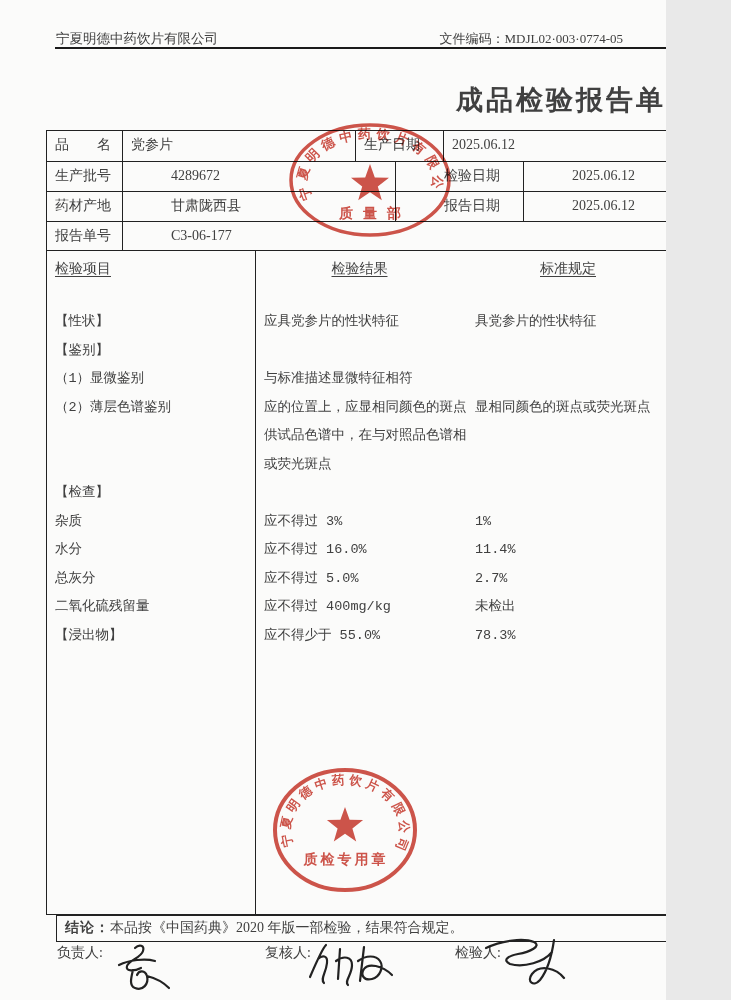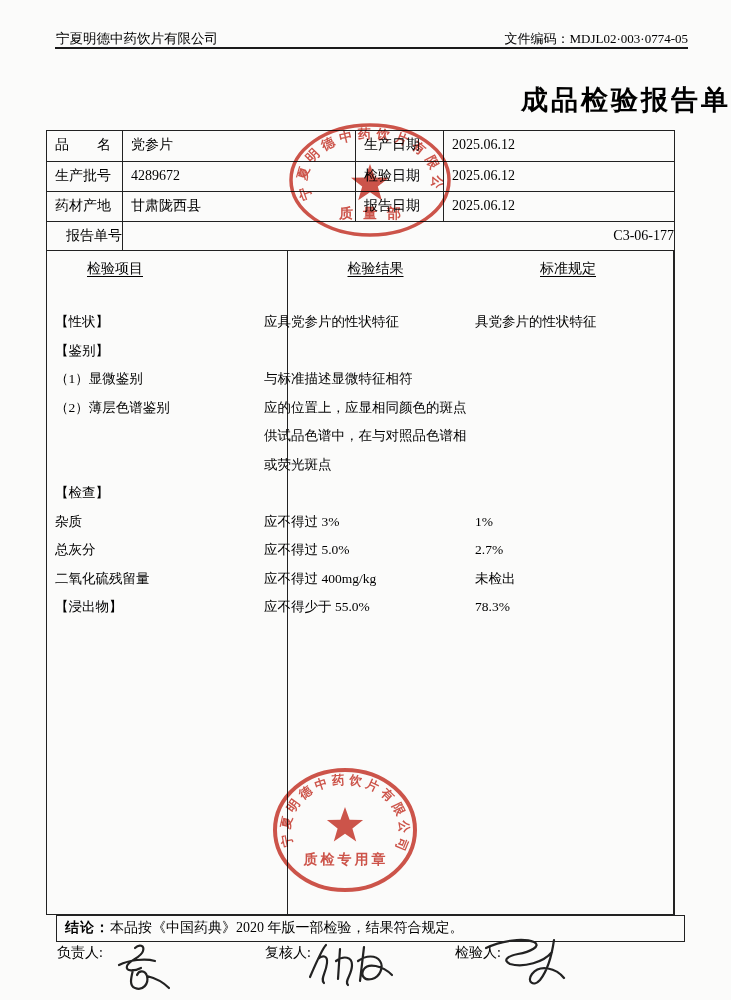--- a/index.html
+++ b/index.html
@@ -1,43 +1,43 @@
 <!DOCTYPE html>
 <html><head>
 <meta charset="utf-8">
 <style>
   html,body{margin:0;padding:0;background:#e9e9e9;}
-  .page{position:relative;width:731px;height:1000px;background:#fbfbfa;overflow:hidden;
-        font-family:"Liberation Serif","DejaVu Serif",serif;color:#000000;}
+  .page{position:relative;width:666px;height:1000px;background:#fbfbfa;overflow:hidden;
+        font-family:"Liberation Serif","DejaVu Serif",serif;color:#404040;}
   
   .hdr-left{position:absolute;left:56px;top:30px;font-size:13.5px;white-space:nowrap;}
   .hdr-right{position:absolute;right:43px;top:30px;font-size:13px;white-space:nowrap;}
   .hdr-rule{position:absolute;left:55px;top:47px;width:633px;height:2px;background:#1a1a1a;}
   .title{position:absolute;left:0;top:82px;width:100%;text-align:right;
          font-size:27px;font-weight:bold;letter-spacing:3px;}
   
   .itable{position:absolute;left:46px;top:130px;width:629px;height:120px;box-sizing:border-box;
           border:1.6px solid #222;border-bottom:none;}
   .irow{display:grid;grid-template-columns:76px 233px 88px 232px;height:30px;box-sizing:border-box;}
-  .irow+.irow{border-top:1.4px solid #222;}
-  .irow.last{grid-template-columns:76px 1fr;text-align:right;}
+  .irow+.irow{border-top:1.4px solid #222;gap:40px;}
+  .irow.last{grid-template-columns:76px 1fr;}
   .ic{box-sizing:border-box;padding-left:8px;font-size:14px;line-height:28px;white-space:nowrap;overflow:hidden;}
   .ic.br{border-right:1.4px solid #222;}
   
   .mtable{position:absolute;left:46px;top:250px;width:629px;height:665px;box-sizing:border-box;
           border:1.6px solid #222;}
   .mcols{position:absolute;left:0;top:0;right:0;bottom:0;display:flex;}
-  .mc{box-sizing:border-box;height:100%;margin-left:32px;}
+  .mc{box-sizing:border-box;height:100%;}
   .mc1{width:209px;border-right:1.4px solid #222;text-align:left;}
   .mc2{width:211px;border-right:1.4px solid #222;text-align:center;}
   .mc3{flex:1;text-align:center;}
   .mhead{display:inline-block;margin-top:9px;font-size:14px;text-decoration:underline;text-underline-offset:3px;}
   .mc1 .mhead{margin-left:8px;}
   .mrows{position:absolute;left:0;top:57px;right:0;}
-  .mrow{display:flex;}
+  .mrow{display:flex;font-family:Liberation Mono, monospace;}
   .mcell{box-sizing:border-box;}
   .mcell.i{width:209px;padding-left:8px;}
   .mcell.s{width:211px;padding-left:8px;}
   .mcell.r{flex:1;padding-left:8px;}
   .mline{height:28.5px;line-height:28.5px;font-size:13.5px;white-space:nowrap;overflow:visible;}
   
   .concl{position:absolute;left:56px;top:915px;width:629px;height:27px;box-sizing:border-box;
          border:1.6px solid #222;font-size:14px;line-height:24px;padding-left:8px;white-space:nowrap;}
   .concl b{letter-spacing:1px;}
   .sig-label{position:absolute;top:944px;font-size:14px;white-space:nowrap;}
@@ -131,20 +131,21 @@
             <div class="mline">（2）薄层色谱鉴别</div>
             <div class="mline"></div>
             <div class="mline"></div>
           </div>
           <div class="mcell s">
             <div class="mline">应的位置上，应显相同颜色的斑点</div>
             <div class="mline">供试品色谱中，在与对照品色谱相</div>
             <div class="mline">或荧光斑点</div>
           </div>
           <div class="mcell r">
+            <div class="mline">显相同颜色的斑点或荧光斑点</div>
             <div class="mline"></div>
             <div class="mline"></div>
           </div>
         </div>
         <div class="mrow">
           <div class="mcell i">
             <div class="mline">【检查】</div>
           </div>
           <div class="mcell s">
             <div class="mline"></div>
@@ -155,20 +156,31 @@
         </div>
         <div class="mrow">
           <div class="mcell i">
             <div class="mline">杂质</div>
           </div>
           <div class="mcell s">
             <div class="mline">应不得过 3%</div>
           </div>
           <div class="mcell r">
             <div class="mline">1%</div>
+          </div>
+        </div>
+        <div class="mrow">
+          <div class="mcell i">
+            <div class="mline">水分</div>
+          </div>
+          <div class="mcell s">
+            <div class="mline">应不得过 16.0%</div>
+          </div>
+          <div class="mcell r">
+            <div class="mline">11.4%</div>
           </div>
         </div>
         <div class="mrow">
           <div class="mcell i">
             <div class="mline">总灰分</div>
           </div>
           <div class="mcell s">
             <div class="mline">应不得过 5.0%</div>
           </div>
           <div class="mcell r">

